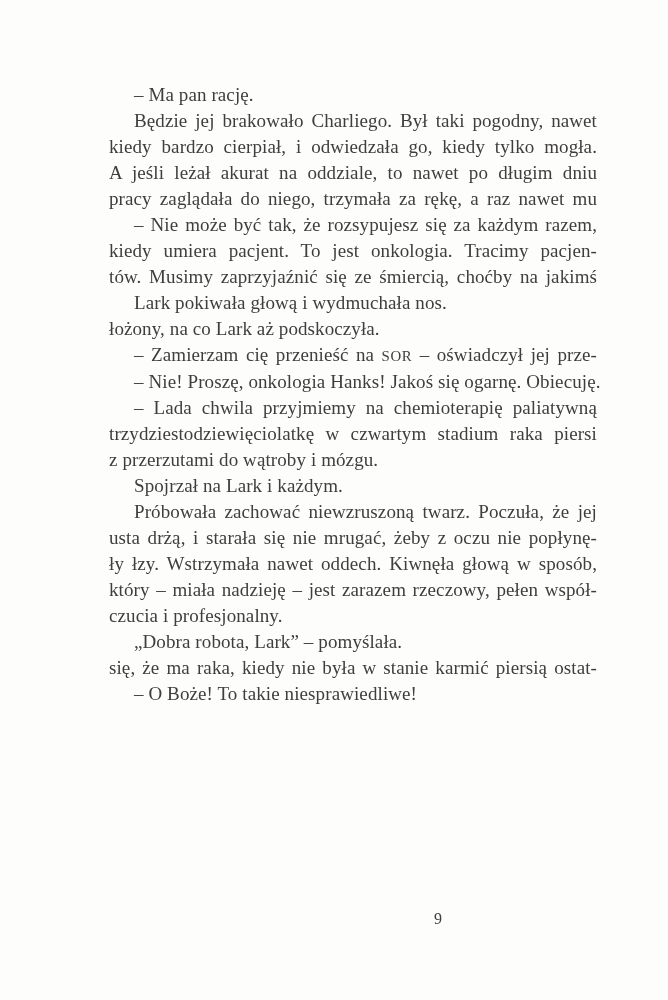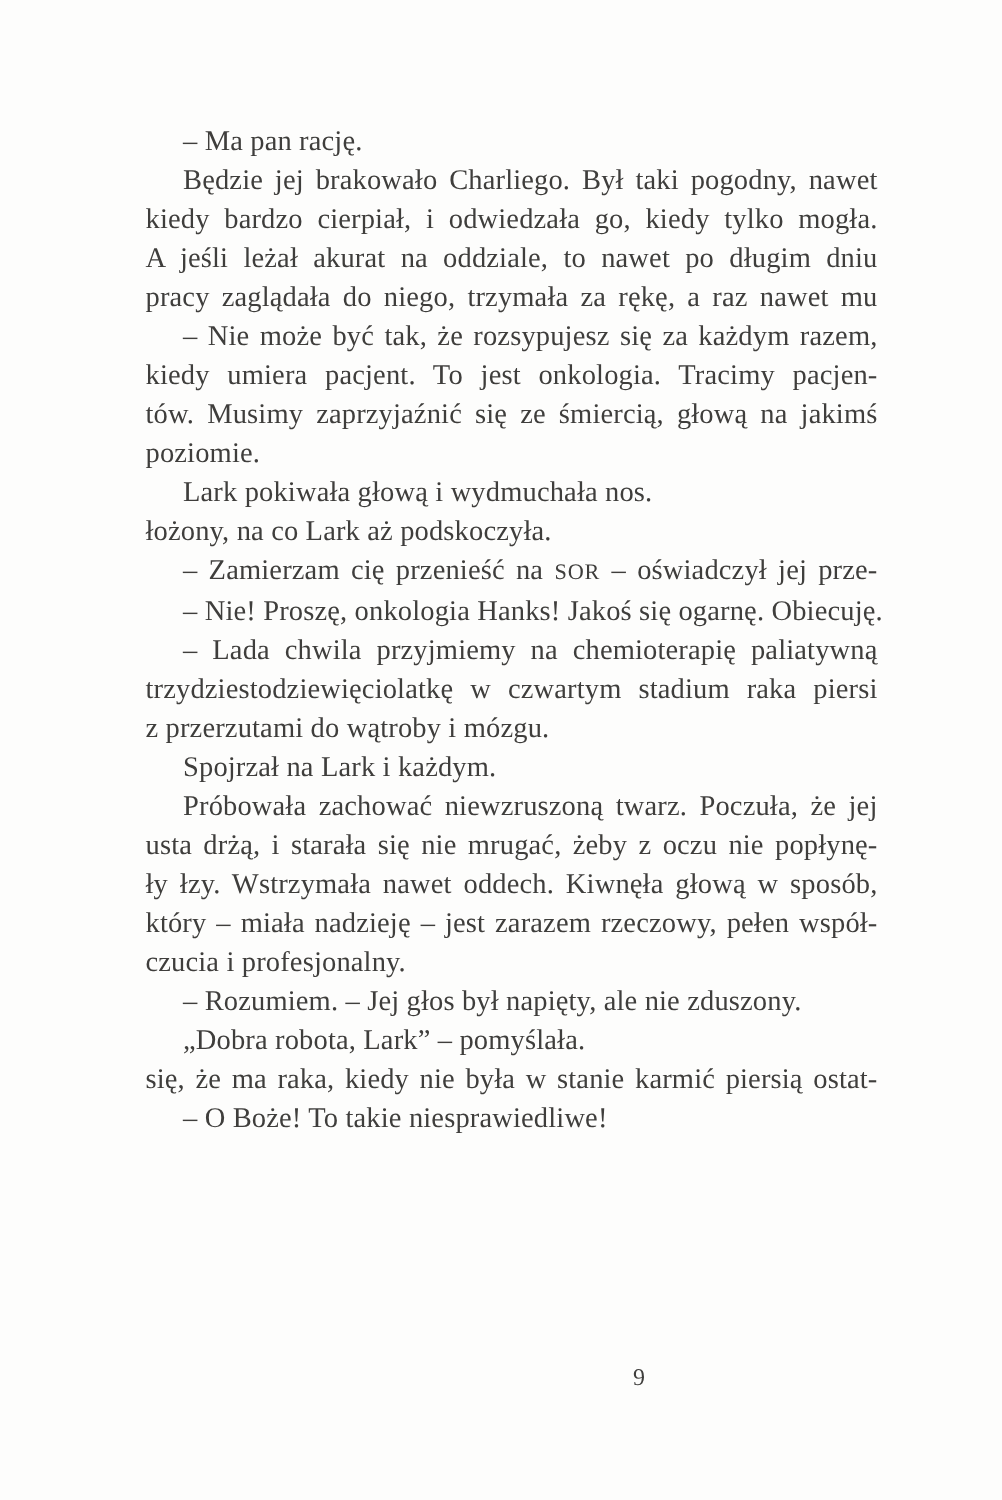--- a/index.html
+++ b/index.html
@@ -6,20 +6,21 @@
   body {
     width: 668px; height: 1000px;
     background: #fdfdfc;
     font-family: "Liberation Serif", serif;
     overflow: hidden;
   }
   .page {
     position: relative;
     width: 536px; height: 1000px;
     background: #fdfdfc;
+    margin-left: 12px;
   }
   .text-block {
     position: absolute;
     left: 97px; top: 82px;
     width: 488px;
     font-size: 19px;
     line-height: 26px;
     color: #3f3e3c;
     letter-spacing: 0.1px;
   }
@@ -44,34 +45,32 @@
 
 <div class="page">
   <div class="text-block" id="text-block">
       <div class="line indent">– Ma pan rację.</div>
       <div class="line indent justify">Będzie jej brakowało Charliego. Był taki pogodny, nawet</div>
       <div class="line justify">kiedy bardzo cierpiał, i odwiedzała go, kiedy tylko mogła.</div>
       <div class="line justify">A jeśli leżał akurat na oddziale, to nawet po długim dniu</div>
       <div class="line justify">pracy zaglądała do niego, trzymała za rękę, a raz nawet mu</div>
       <div class="line indent justify">– Nie może być tak, że rozsypujesz się za każdym razem,</div>
       <div class="line justify">kiedy umiera pacjent. To jest onkologia. Tracimy pacjen-</div>
-      <div class="line justify">tów. Musimy zaprzyjaźnić się ze śmiercią, głową na jakimś</div>
-      <div class="line">poziomie.</div>
+      <div class="line justify">tów. Musimy zaprzyjaźnić się ze śmiercią, choćby na jakimś</div>
       <div class="line indent">Lark pokiwała głową i wydmuchała nos.</div>
       <div class="line">łożony, na co Lark aż podskoczyła.</div>
       <div class="line indent justify">– Zamierzam cię przenieść na <span class="sc">SOR</span> – oświadczył jej prze-</div>
       <div class="line indent">– Nie! Proszę, onkologia Hanks! Jakoś się ogarnę. Obiecuję.</div>
       <div class="line indent justify">– Lada chwila przyjmiemy na chemioterapię paliatywną</div>
       <div class="line justify">trzydziestodziewięciolatkę w czwartym stadium raka piersi</div>
       <div class="line">z przerzutami do wątroby i mózgu.</div>
       <div class="line indent">Spojrzał na Lark i każdym.</div>
       <div class="line indent justify">Próbowała zachować niewzruszoną twarz. Poczuła, że jej</div>
       <div class="line justify">usta drżą, i starała się nie mrugać, żeby z oczu nie popłynę-</div>
       <div class="line justify">ły łzy. Wstrzymała nawet oddech. Kiwnęła głową w sposób,</div>
       <div class="line justify">który – miała nadzieję – jest zarazem rzeczowy, pełen współ-</div>
       <div class="line">czucia i profesjonalny.</div>
-      <div class="line indent">– Rozumiem. – Jej głos był napięty, ale nie zduszony.</div>
       <div class="line indent">„Dobra robota, Lark” – pomyślała.</div>
       <div class="line justify">się, że ma raka, kiedy nie była w stanie karmić piersią ostat-</div>
       <div class="line indent">– O Boże! To takie niesprawiedliwe!</div>
     </div>
   <div class="folio">9</div>
 </div>
 
 </body></html>

